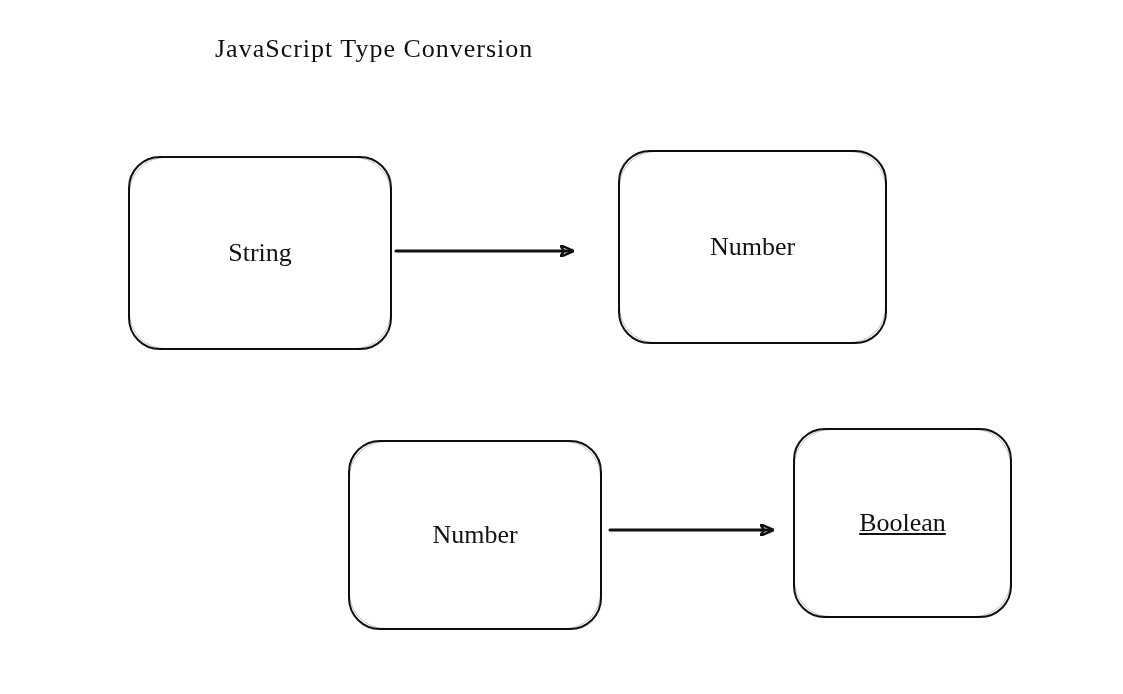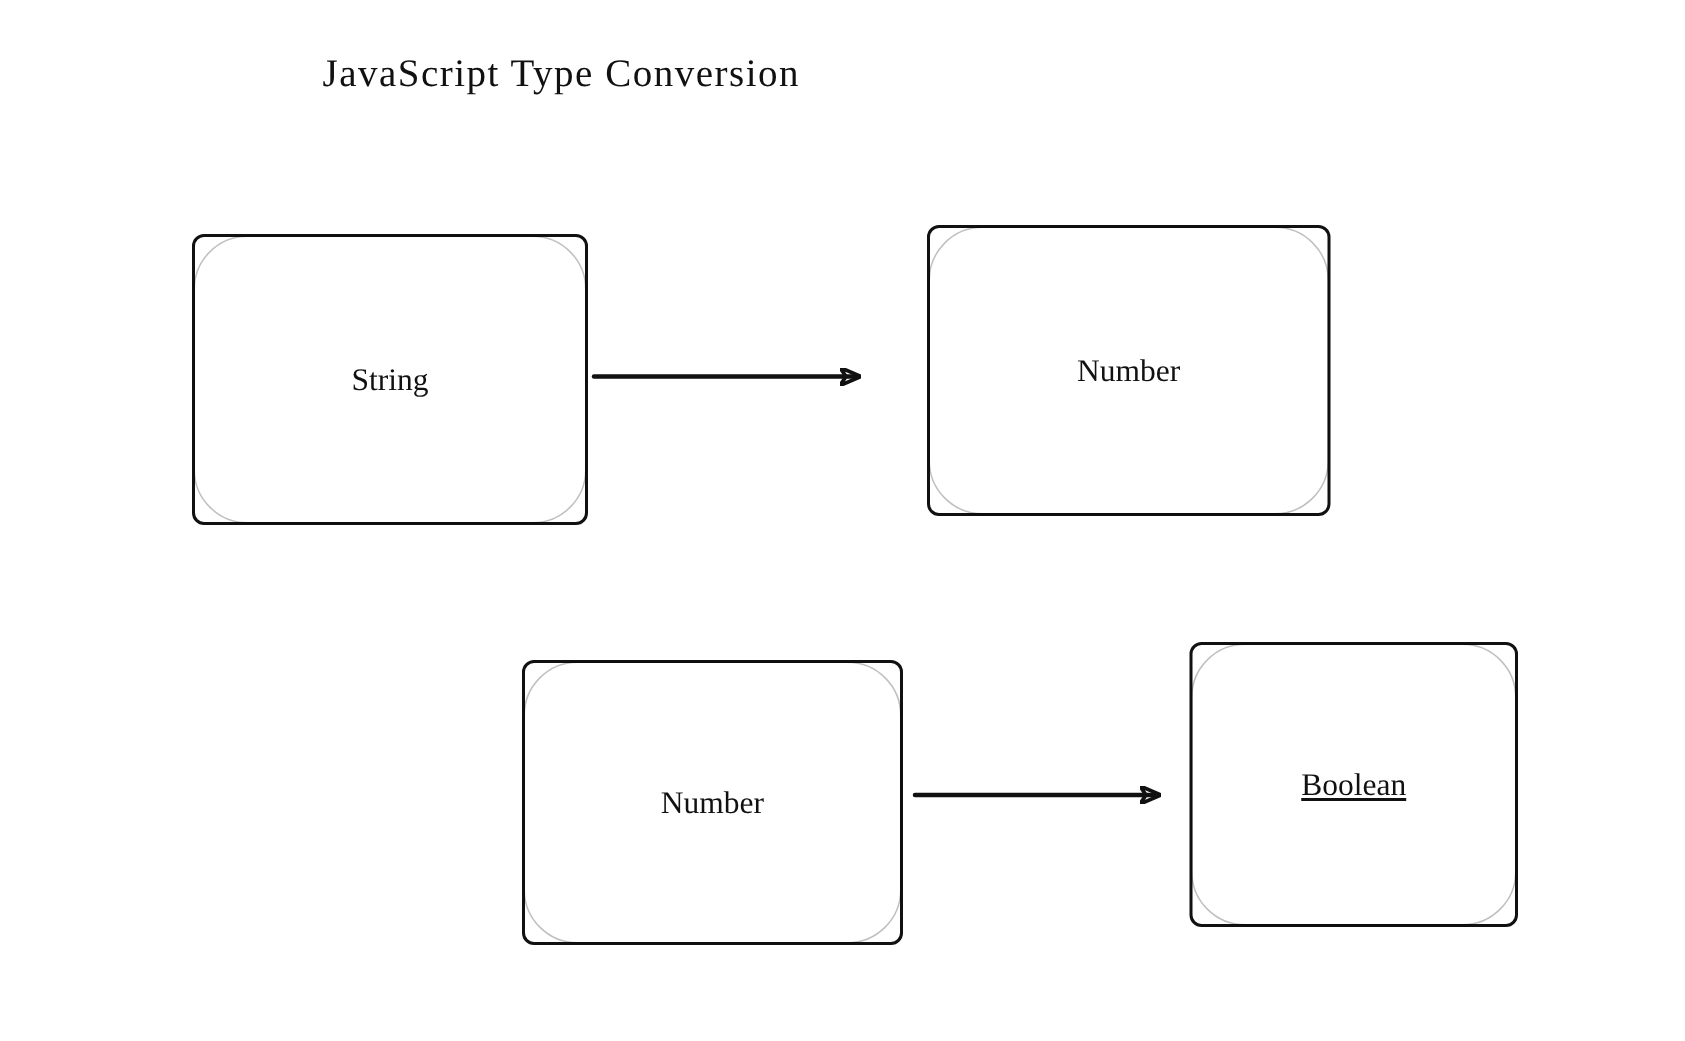--- a/index.html
+++ b/index.html
@@ -19,26 +19,26 @@
   .title {
     position: absolute;
     left: 215px;
     top: 34px;
     font-size: 26px;
     letter-spacing: 1px;
   }
   .node {
     position: absolute;
     border: 2.5px solid #111;
-    border-radius: 8px;
+    border-radius: 32px;
     background: #fff;
     display: flex;
     align-items: center;
     justify-content: center;
-    font-size: 21px;
+    font-size: 26px;
   }
   
   .node::after {
     content: "";
     position: absolute;
     inset: -1px;
     border: 1px solid rgba(0,0,0,0.25);
     border-radius: 36px;
     pointer-events: none;
   }

